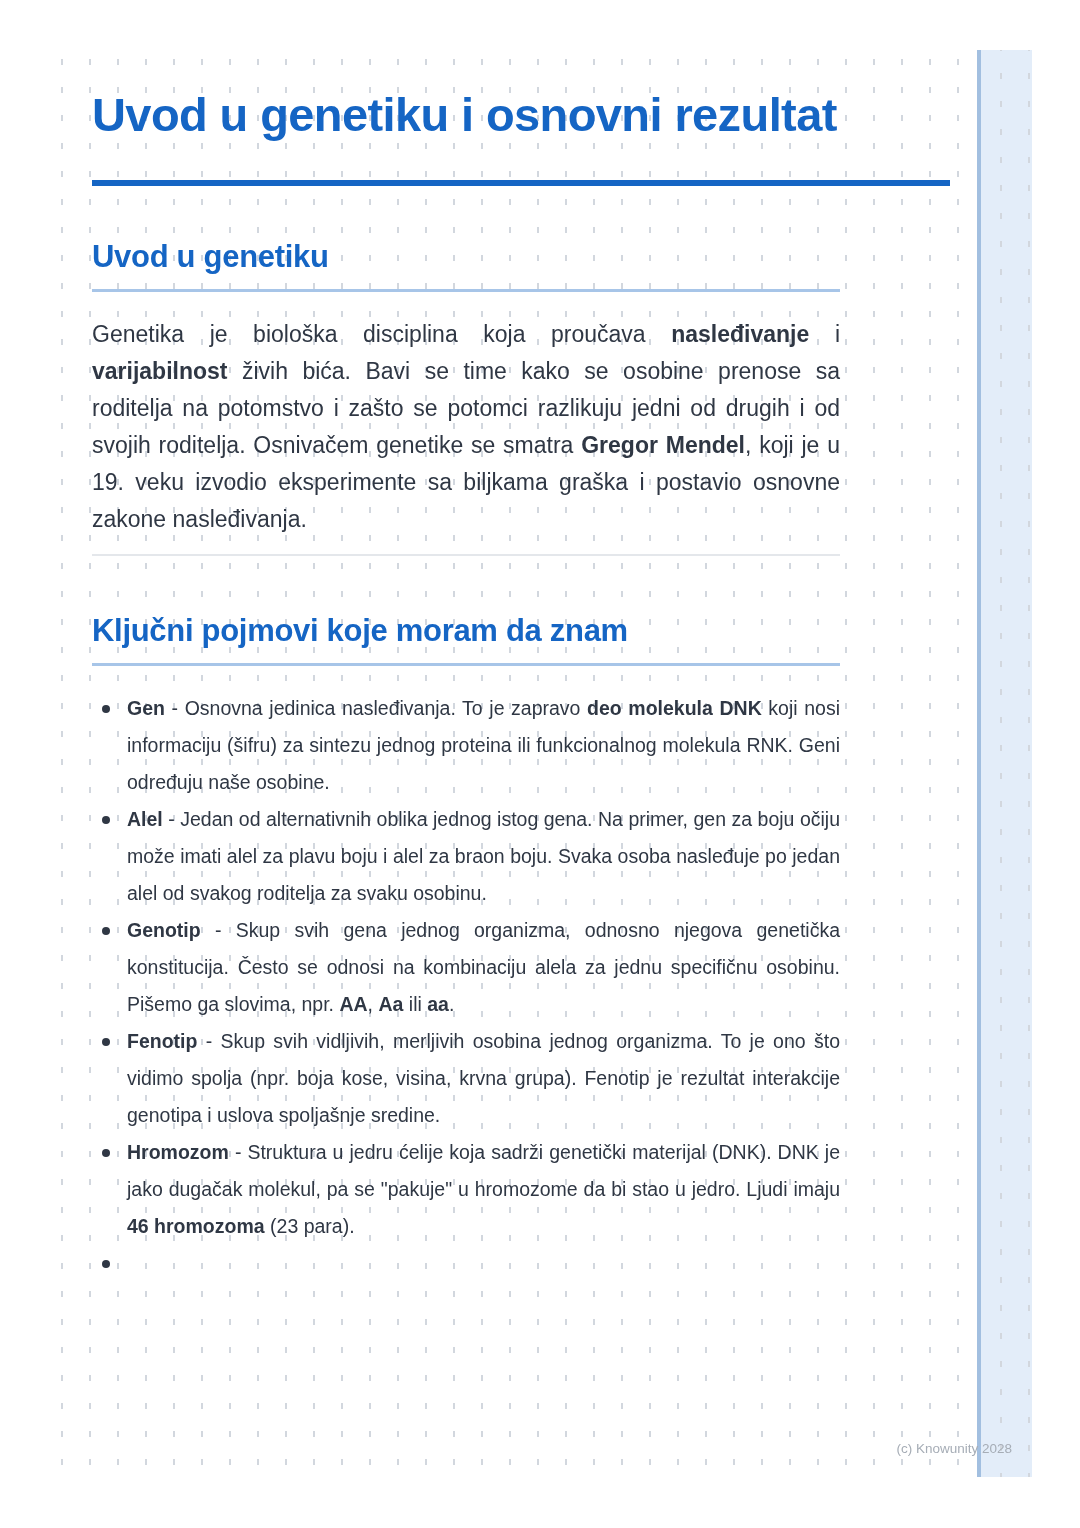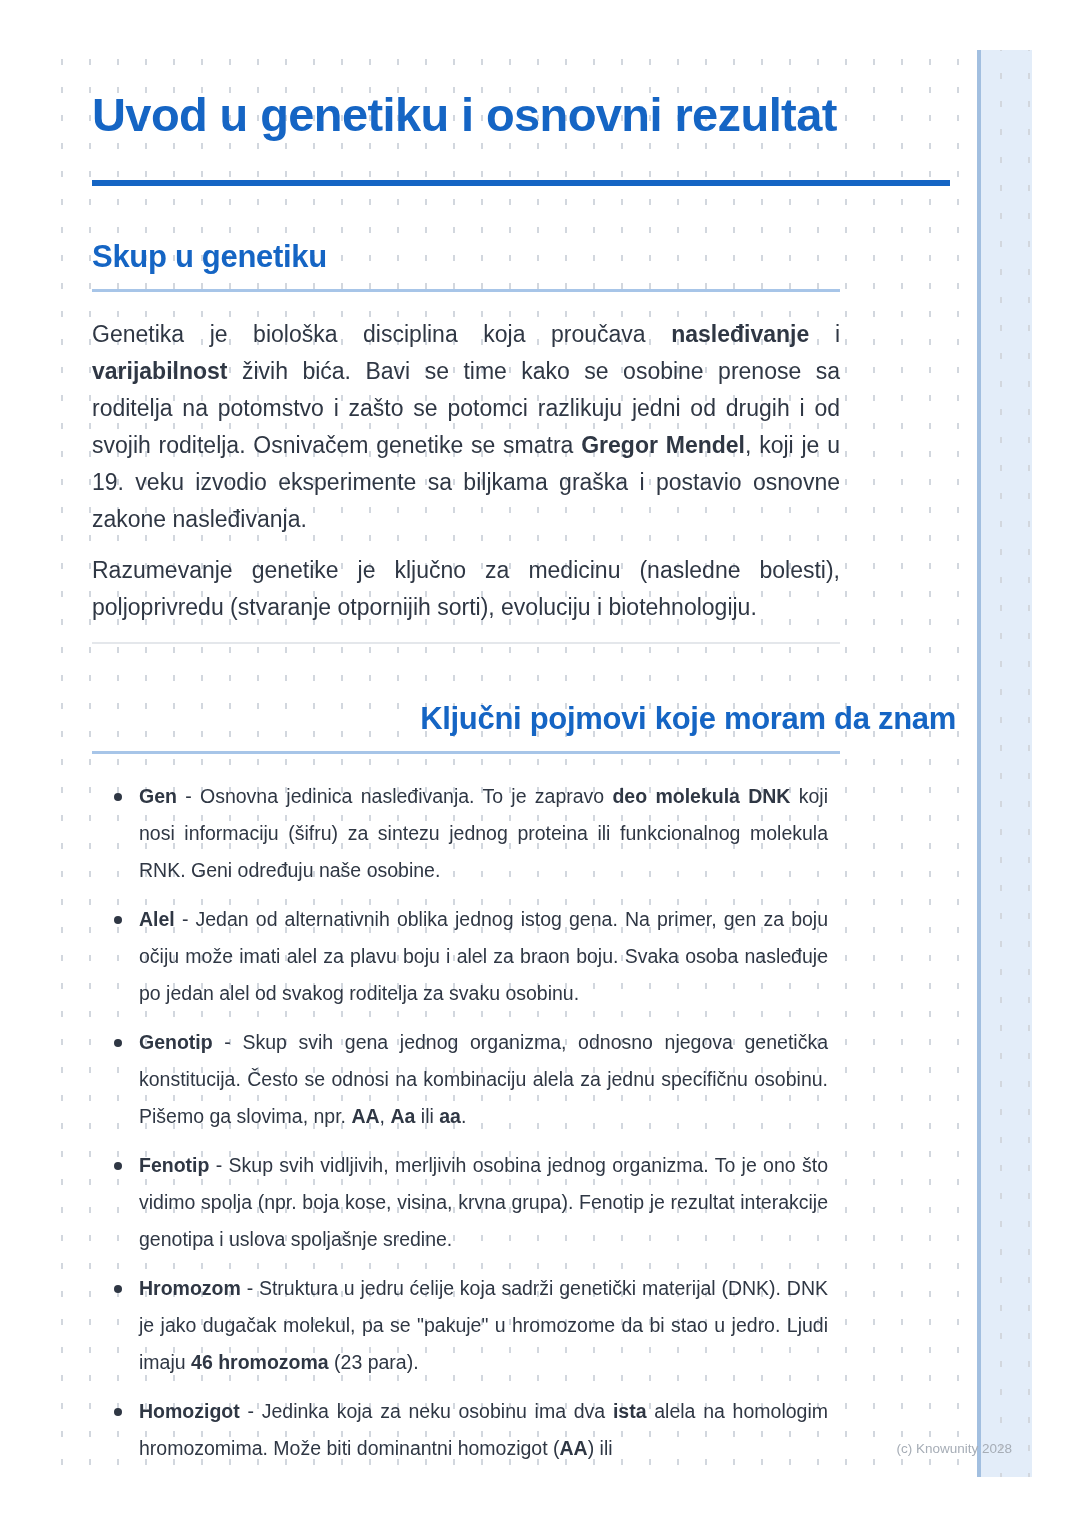--- a/index.html
+++ b/index.html
@@ -47,21 +47,21 @@
   .rule-thick{
     width:858px;height:6px;margin-top:32px;
     background:var(--accent);
   }
   h2{
     margin:52px 0 0;
     font-size:31px;line-height:38px;
     font-weight:bold;letter-spacing:-0.3px;
     color:var(--accent);
   }
-  h2.second{margin-top:56px;text-align:right;}
+  h2.second{margin-top:56px;}
   .rule-thin{
     width:748px;height:3px;margin-top:13px;
     background:var(--rule-light);
   }
   p{
     width:748px;margin:24px 0 0;
     font-size:23px;line-height:37px;
     text-align:justify;
   }
   p.follow{margin-top:14px;}
@@ -70,21 +70,21 @@
     background:var(--divider);
   }
   ul.terms{
     width:748px;margin:24px 0 0;padding:0;list-style:none;
   }
   ul.terms li{
     position:relative;
     padding-left:35px;
     font-size:19.5px;line-height:37px;
     text-align:justify;
-    margin:12px;
+    margin:0;
   }
   ul.terms li .bullet-dot{
     position:absolute;left:10px;top:15px;
     width:8px;height:8px;border-radius:50%;
     background:var(--text);
   }
   strong{font-weight:bold;color:var(--text);}
   em{font-style:italic;}
   .footer{
     position:absolute;top:1440px;right:68px;
@@ -99,38 +99,37 @@
 <div class="paper">
   <div class="stripe"></div>
 
   <div class="content">
 
     <h1>Uvod u genetiku i osnovni rezultat</h1>
 
     <div class="rule-thick"></div>
 
     <section>
-      <h2>Skup u genetiku</h2>
+      <h2>Uvod u genetiku</h2>
       <div class="rule-thin"></div>
       <p>Genetika je biološka disciplina koja proučava <strong>nasleđivanje</strong> i <strong>varijabilnost</strong> živih bića. Bavi se time kako se osobine prenose sa roditelja na potomstvo i zašto se potomci razlikuju jedni od drugih i od svojih roditelja. Osnivačem genetike se smatra <strong>Gregor Mendel</strong>, koji je u 19. veku izvodio eksperimente sa biljkama graška i postavio osnovne zakone nasleđivanja.</p>
-      <p class="follow">Razumevanje genetike je ključno za medicinu (nasledne bolesti), poljoprivredu (stvaranje otpornijih sorti), evoluciju i biotehnologiju.</p>
     </section>
 
     <hr class="divider">
 
     <section>
       <h2 class="second">Ključni pojmovi koje moram da znam</h2>
       <div class="rule-thin"></div>
 
       <ul class="terms">
         <li><span class="bullet-dot"></span><span class="li-text"><strong>Gen</strong> - Osnovna jedinica nasleđivanja. To je zapravo <strong>deo molekula DNK</strong> koji nosi informaciju (šifru) za sintezu jednog proteina ili funkcionalnog molekula RNK. Geni određuju naše osobine.</span></li>
         <li><span class="bullet-dot"></span><span class="li-text"><strong>Alel</strong> - Jedan od alternativnih oblika jednog istog gena. Na primer, gen za boju očiju može imati alel za plavu boju i alel za braon boju. Svaka osoba nasleđuje po jedan alel od svakog roditelja za svaku osobinu.</span></li>
         <li><span class="bullet-dot"></span><span class="li-text"><strong>Genotip</strong> - Skup svih gena jednog organizma, odnosno njegova genetička konstitucija. Često se odnosi na kombinaciju alela za jednu specifičnu osobinu. Pišemo ga slovima, npr. <strong>AA</strong>, <strong>Aa</strong> ili <strong>aa</strong>.</span></li>
         <li><span class="bullet-dot"></span><span class="li-text"><strong>Fenotip</strong> - Skup svih vidljivih, merljivih osobina jednog organizma. To je ono što vidimo spolja (npr. boja kose, visina, krvna grupa). Fenotip je rezultat interakcije genotipa i uslova spoljašnje sredine.</span></li>
         <li><span class="bullet-dot"></span><span class="li-text"><strong>Hromozom</strong> - Struktura u jedru ćelije koja sadrži genetički materijal (DNK). DNK je jako dugačak molekul, pa se "pakuje" u hromozome da bi stao u jedro. Ljudi imaju <strong>46 hromozoma</strong> (23 para).</span></li>
-        <li><span class="bullet-dot"></span><span class="li-text"><strong>Homozigot</strong> - Jedinka koja za neku osobinu ima dva <strong>ista</strong> alela na homologim hromozomima. Može biti dominantni homozigot (<strong>AA</strong>) ili</span></li>
+        <li><span class="bullet-dot"></span></li>
       </ul>
     </section>
 
   </div>
 </div>
 
 <div class="footer">(c) Knowunity 2028</div>
 
 </body></html>

